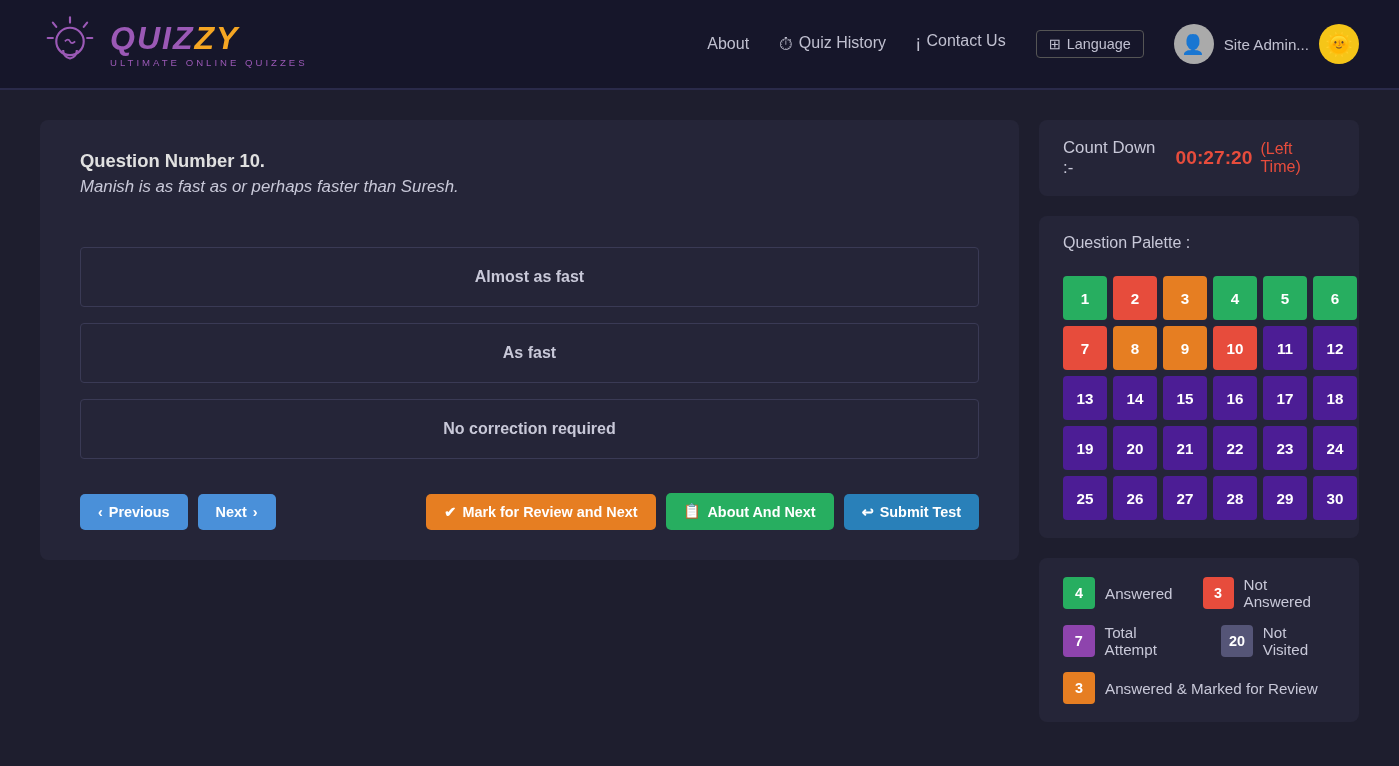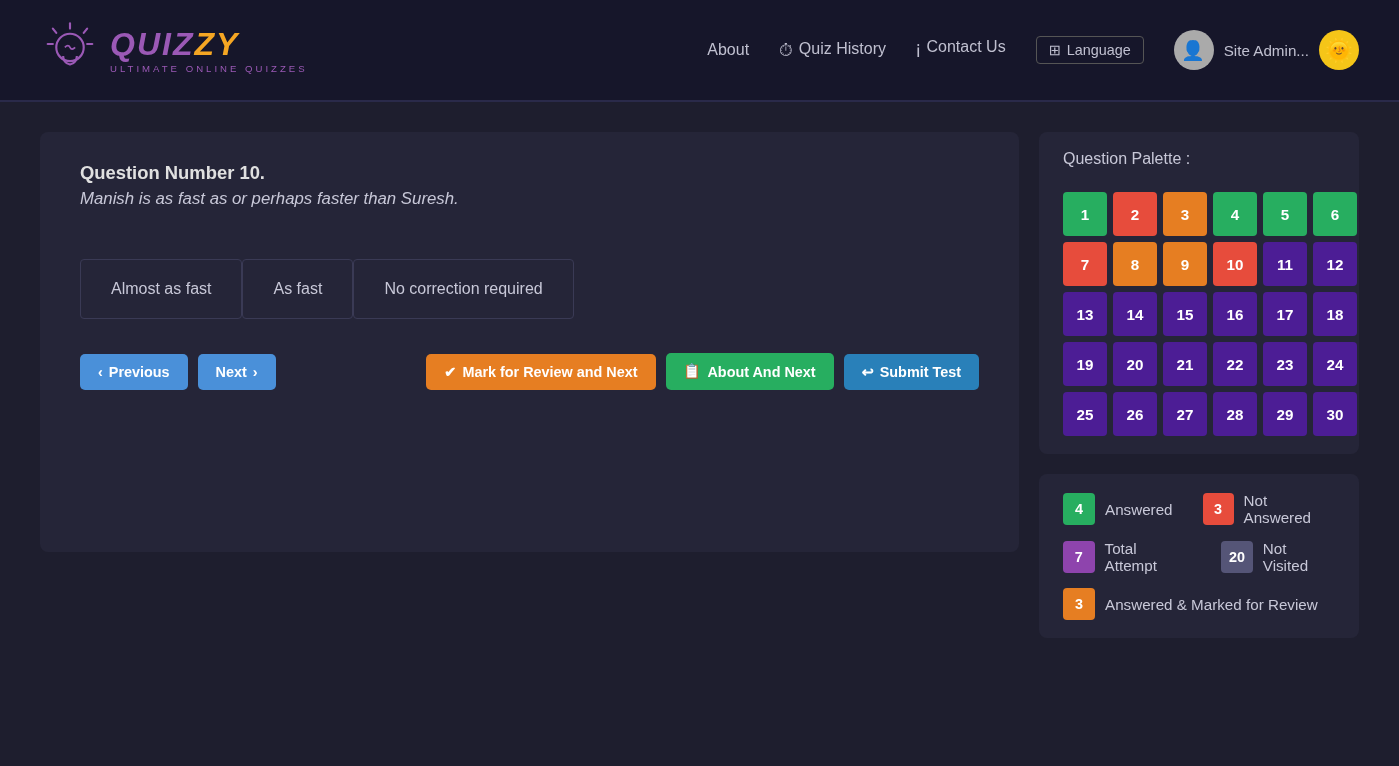--- a/index.html
+++ b/index.html
@@ -11,21 +11,21 @@
       width: 1399px;
     }
 
     
     header {
       background: #16162a;
       display: flex;
       align-items: center;
       justify-content: space-between;
       padding: 0 40px;
-      height: 102px;
+      height: 90px;
       border-bottom: 2px solid #2a2a4a;
     }
     .logo-area {
       display: flex;
       align-items: center;
       gap: 10px;
     }
     .logo-icon {
       width: 60px;
       height: 60px;
@@ -129,22 +129,23 @@
       font-size: 1.05rem;
       color: #c8c8d8;
       margin-bottom: 48px;
       line-height: 1.5;
       font-style: italic;
     }
 
     
     .options-list {
       display: flex;
-      flex-direction: row;
-      gap: 0;
+      flex-direction: column;
+      gap: 12px;
+      font-weight: bold;
     }
     .option-item {
       padding: 20px 30px;
       border: 1px solid #3a3a55;
       border-radius: 4px;
       margin-bottom: 4px;
       cursor: pointer;
       color: #c8c8d8;
       font-size: 1rem;
       transition: background 0.15s;
@@ -367,20 +368,25 @@
       </button>
       <button class="btn btn-submit">
         <span>↩</span>
         <span>Submit Test</span>
       </button>
     </div>
   </div>
 
   <div class="sidebar">
 
+    <div class="countdown-box">
+      <span>Count Down :-</span>
+      <span class="countdown-time">00:27:20</span>
+      <span class="countdown-label">(Left Time)</span>
+    </div>
 
     <div class="palette-box">
       <div class="palette-title">Question Palette :</div>
       <div class="palette-grid" id="palette-grid">
       <div class="palette-num p-green">1</div>
           <div class="palette-num p-red">2</div>
           <div class="palette-num p-orange">3</div>
           <div class="palette-num p-green">4</div>
           <div class="palette-num p-green">5</div>
           <div class="palette-num p-green">6</div>

